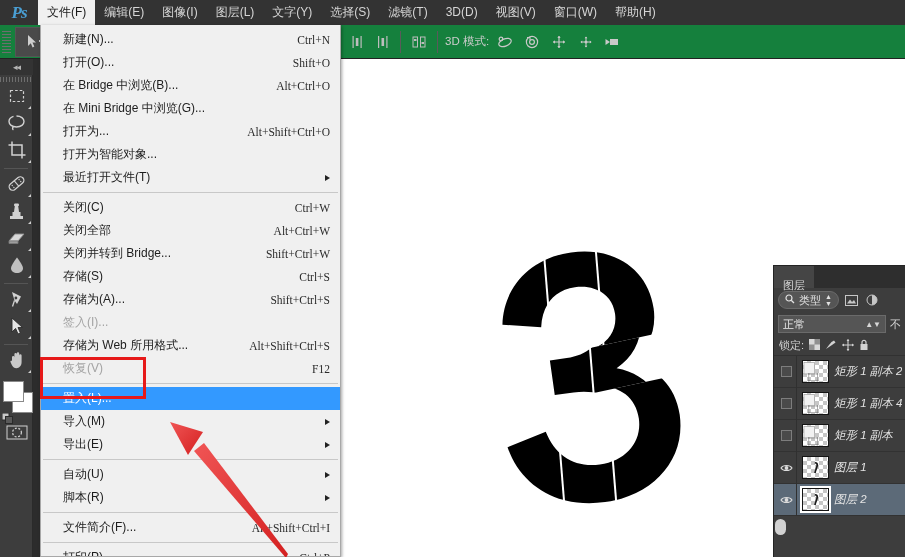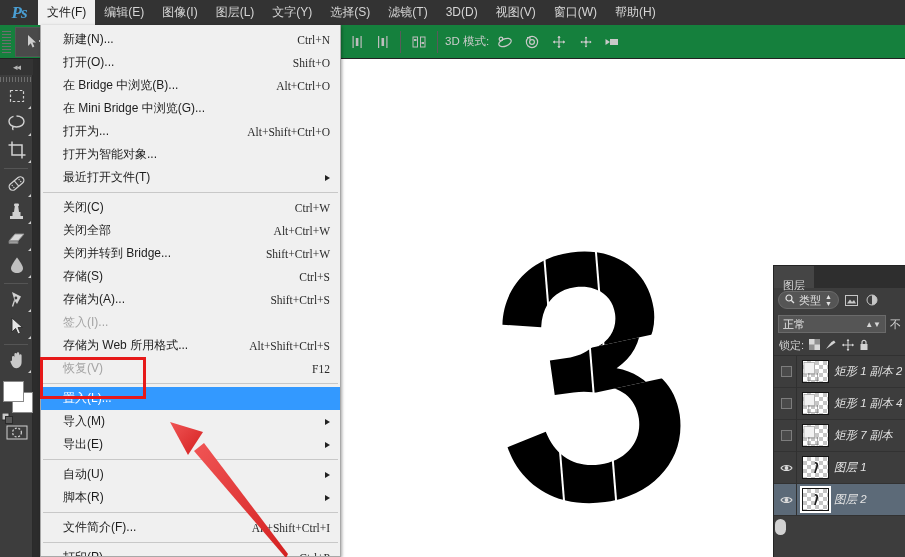--- a/index.html
+++ b/index.html
@@ -833,21 +833,21 @@
               <svg width="26" height="22" viewBox="0 0 26 22">
                 <rect x="1" y="1" width="11" height="12" fill="#f2f2f2" stroke="#9a9a9a" stroke-width="0.7"></rect>
                 <rect x="6" y="13" width="9" height="7" fill="none" stroke="#9a9a9a" stroke-width="0.8"></rect>
                 <rect x="5.2" y="12.2" width="1.6" height="1.6" fill="#8a8a8a"></rect>
                 <rect x="14.2" y="12.2" width="1.6" height="1.6" fill="#8a8a8a"></rect>
                 <rect x="5.2" y="19.2" width="1.6" height="1.6" fill="#8a8a8a"></rect>
                 <rect x="14.2" y="19.2" width="1.6" height="1.6" fill="#8a8a8a"></rect>
               </svg>
             </span>
           </div>
-          <div class="lname">矩形 7 副本</div>
+          <div class="lname">矩形 1 副本</div>
         </div>
         <div class="layer">
           <div class="eye">
             <svg width="13" height="10" viewBox="0 0 13 10">
               <path d="M1 5 C3 1.6 10 1.6 12 5 C10 8.4 3 8.4 1 5 Z" fill="none" stroke="#dcdcdc" stroke-width="1.1"></path>
               <circle cx="6.5" cy="5" r="1.9" fill="#dcdcdc"></circle>
             </svg>
           </div>
           <div class="lcolsep"></div>
           <div class="thumb">

